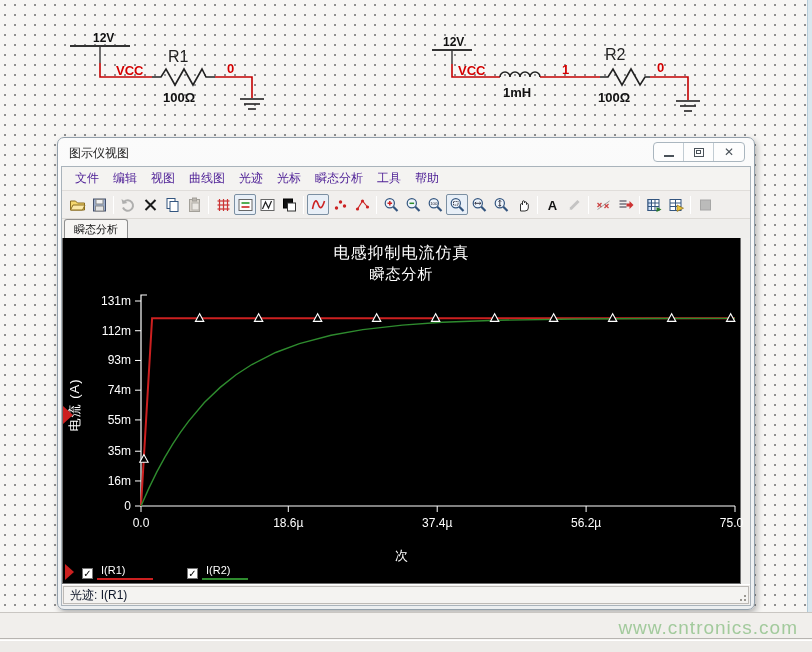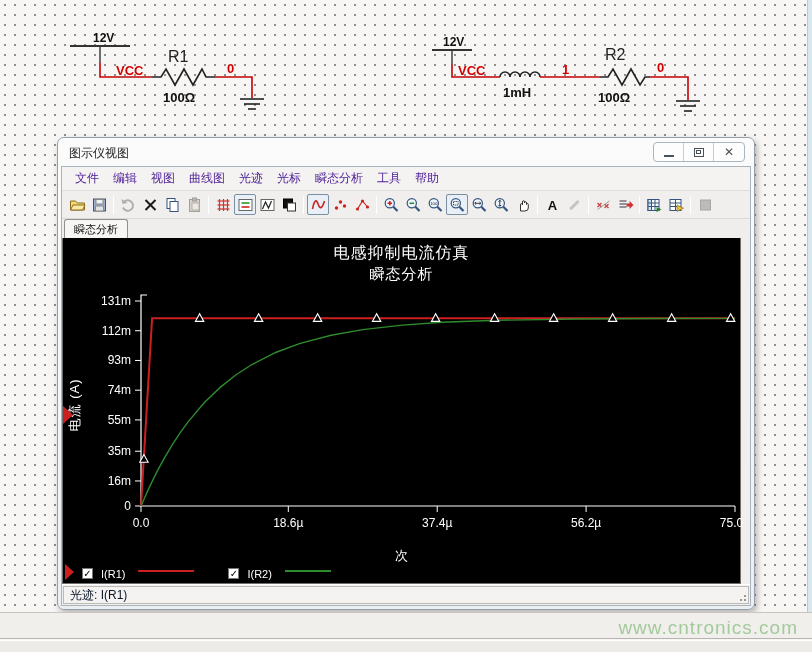--- a/index.html
+++ b/index.html
@@ -69,21 +69,21 @@
   #plot-svg { position:absolute; left:0; top:0; }
   #trace-arrow { position:absolute; left:0; top:168px; width:0; height:0;
     border-top:9px solid transparent; border-bottom:9px solid transparent;
     border-left:10px solid #cc2020; }
   #legend { position:absolute; left:2px; bottom:3px; display:flex; align-items:flex-end; gap:34px; }
   #legend-arrow { width:0; height:0; border-top:8px solid transparent;
     border-bottom:8px solid transparent; border-left:9px solid #cc2020; margin-right:-26px; }
   .legend-entry { display:flex; align-items:flex-end; gap:4px; }
   .legend-check { width:11px; height:11px; background:#fff; border:1px solid #777;
     color:#000; font-size:10px; line-height:10px; text-align:center; margin-bottom:1px; }
-  .legend-stack { display:flex; flex-direction:row;gap:13px; }
+  .legend-stack { display:flex; flex-direction:column; }
   .legend-label { color:#fff; font-size:11px; padding-left:4px; }
   .legend-line { height:2px; width:56px; margin-top:2px; }
 
   #statusbar { height:21px; background:#f1efed; border-top:1px solid #fff; position:relative; }
   #status-box { position:absolute; left:1px; right:1px; top:1px; bottom:1px;
     border:1px solid #bdbab6; background:#f4f3f1; font-size:12px; color:#0f172a;
     display:flex; align-items:center; padding-left:6px; }
   #resize-grip { position:absolute; right:3px; bottom:3px; width:10px; height:10px;
     background:
       radial-gradient(circle at 8px 8px,#9a9792 1px,transparent 1.4px),

